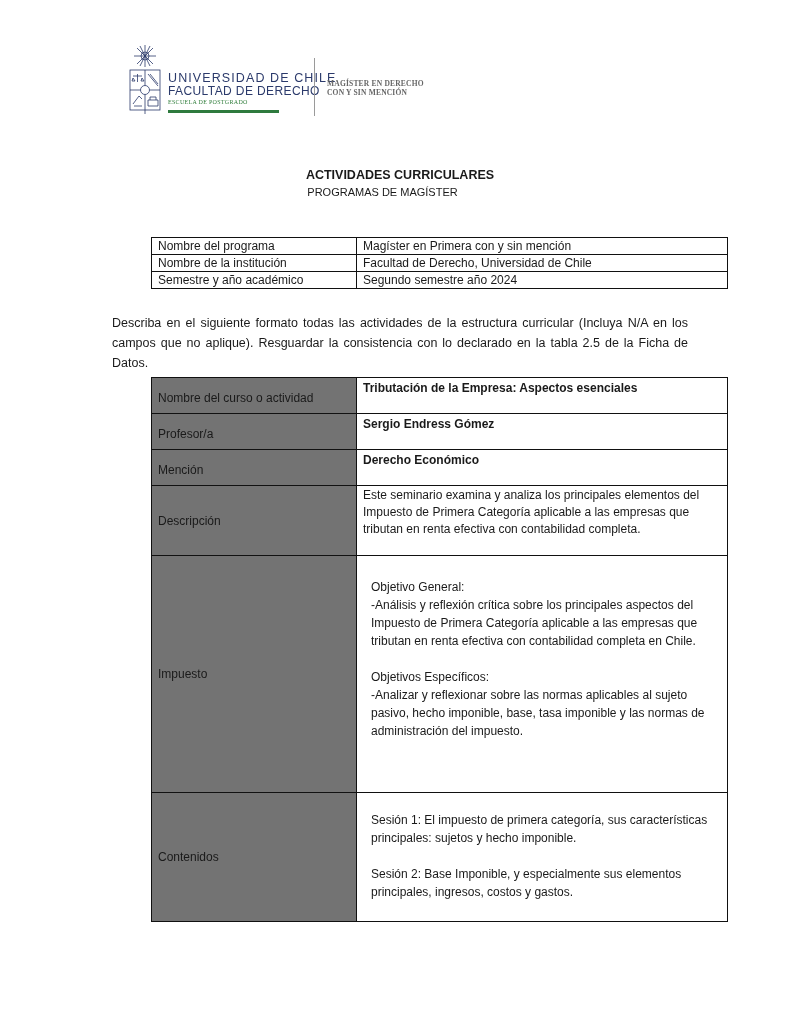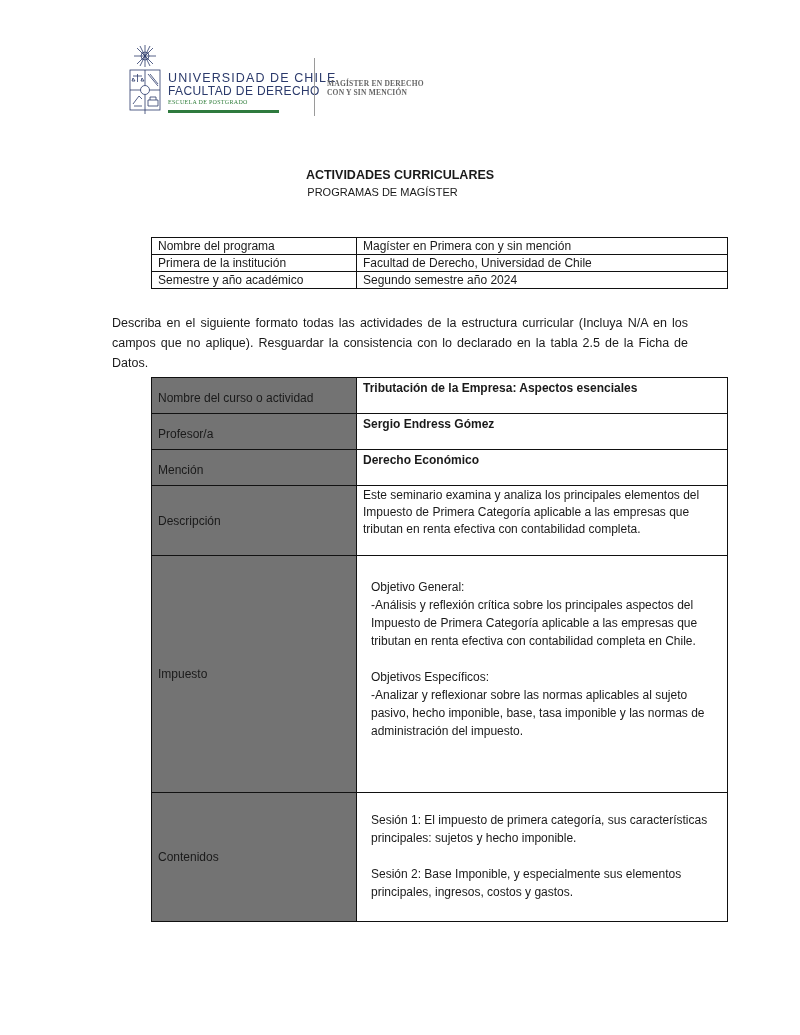--- a/index.html
+++ b/index.html
@@ -82,21 +82,21 @@
 <div class="title">ACTIVIDADES CURRICULARES</div>
 <div class="subtitle">PROGRAMAS DE MAGÍSTER</div>
 
 <table class="t1">
   <tbody>
       <tr>
     <td class="k">Nombre del programa</td>
     <td>Magíster en Primera con y sin mención</td>
   </tr>
   <tr>
-    <td class="k">Primera de la institución</td>
+    <td class="k">Nombre de la institución</td>
     <td>Facultad de Derecho, Universidad de Chile</td>
   </tr>
   <tr>
     <td class="k">Semestre y año académico</td>
     <td>Segundo semestre año 2024</td>
   </tr>
 </tbody>
   </table>
 
 <div class="intro">Describa en el siguiente formato todas las actividades de la estructura curricular (Incluya N/A en los campos que no aplique). Resguardar la consistencia con lo declarado en la tabla 2.5 de la Ficha de Datos.</div>

